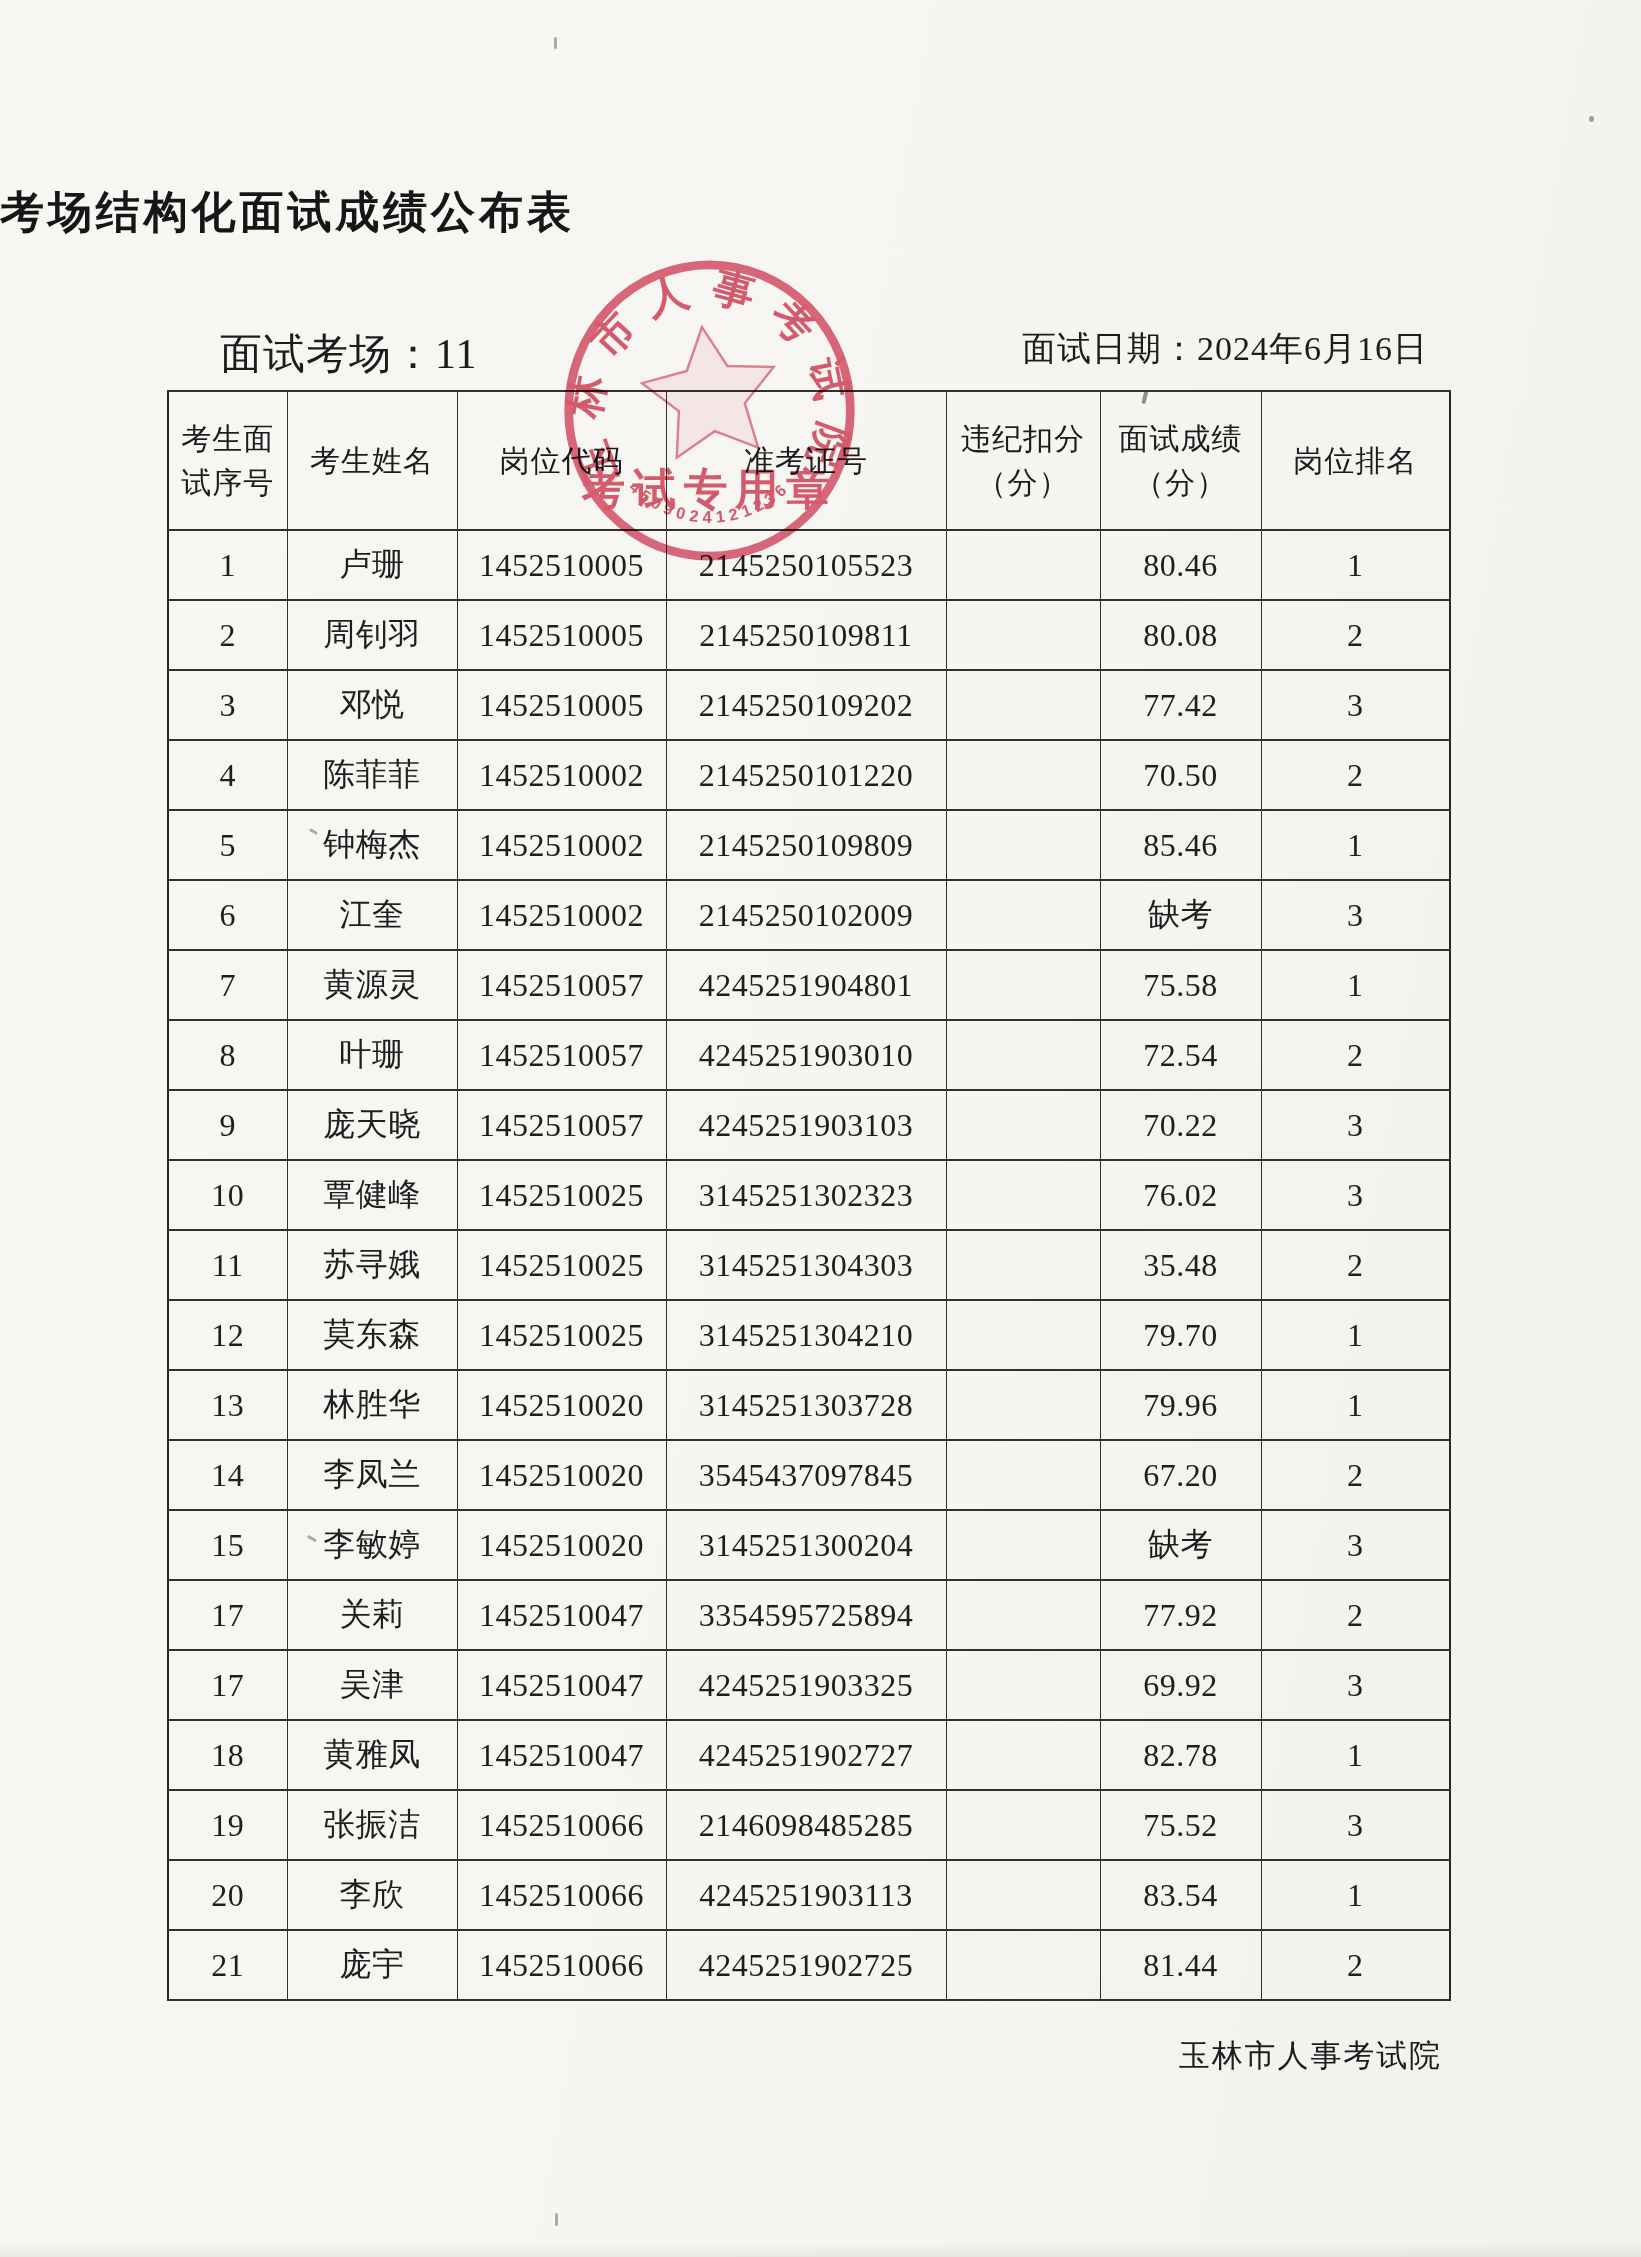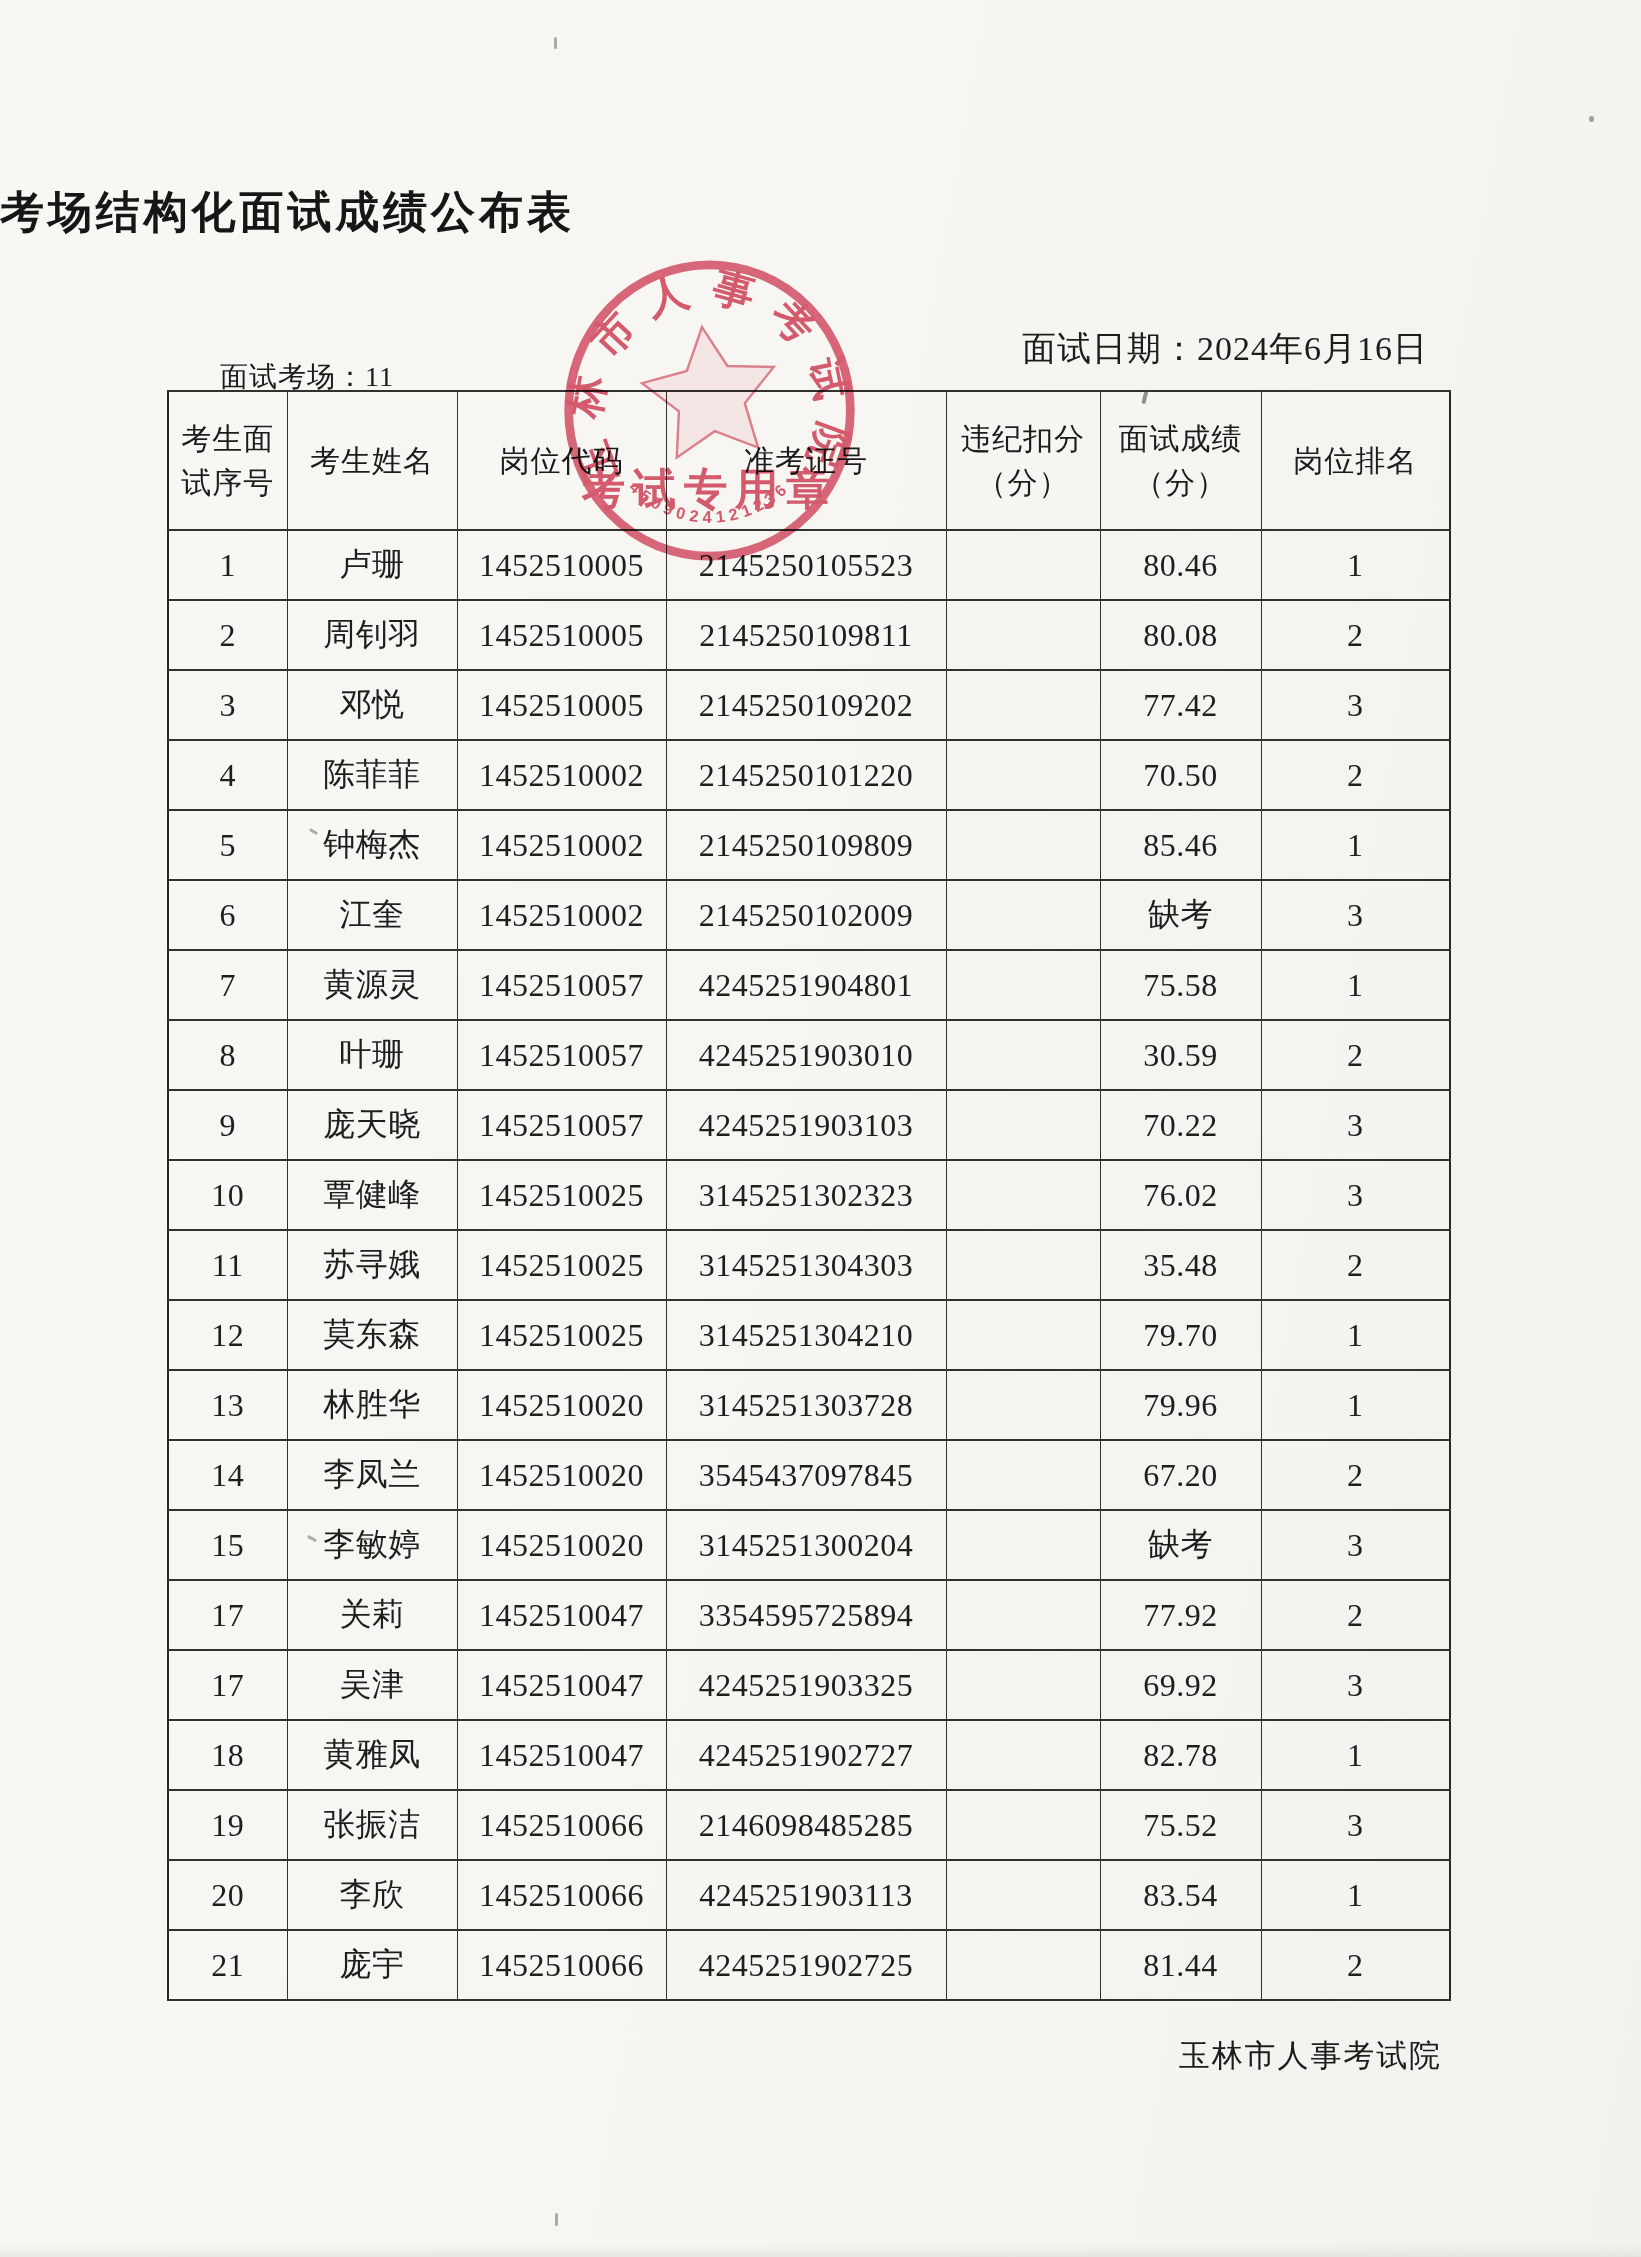--- a/index.html
+++ b/index.html
@@ -25,23 +25,22 @@
     font-family: Liberation Serif, serif;
     font-weight: 700;
     font-size: 44px;
     letter-spacing: 3.9px;
     color: #161616;
   }
   .meta-venue {
     position: absolute;
     left: 220px;
     top: 326px;
-    font-size: 28px;
+    font-size: 42px;
     letter-spacing: 1px;
-    margin-top: 32px;
   }
   .meta-date {
     position: absolute;
     left: 1022px;
     top: 326px;
     font-size: 34px;
     letter-spacing: 1px;
   }
   table.score-table {
     position: absolute;
@@ -208,21 +207,21 @@
           <td></td>
           <td>75.58</td>
           <td>1</td>
         </tr>
         <tr>
           <td>8</td>
           <td>叶珊</td>
           <td>1452510057</td>
           <td>4245251903010</td>
           <td></td>
-          <td>30.59</td>
+          <td>72.54</td>
           <td>2</td>
         </tr>
         <tr>
           <td>9</td>
           <td>庞天晓</td>
           <td>1452510057</td>
           <td>4245251903103</td>
           <td></td>
           <td>70.22</td>
           <td>3</td>

